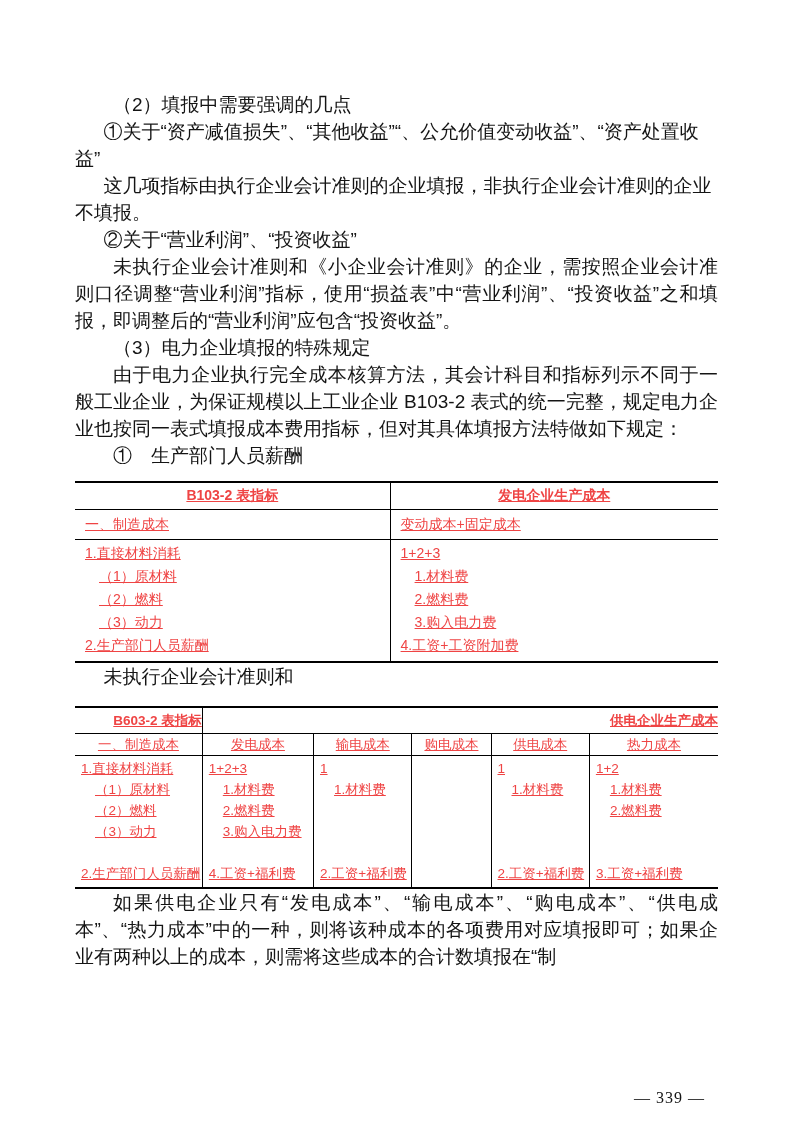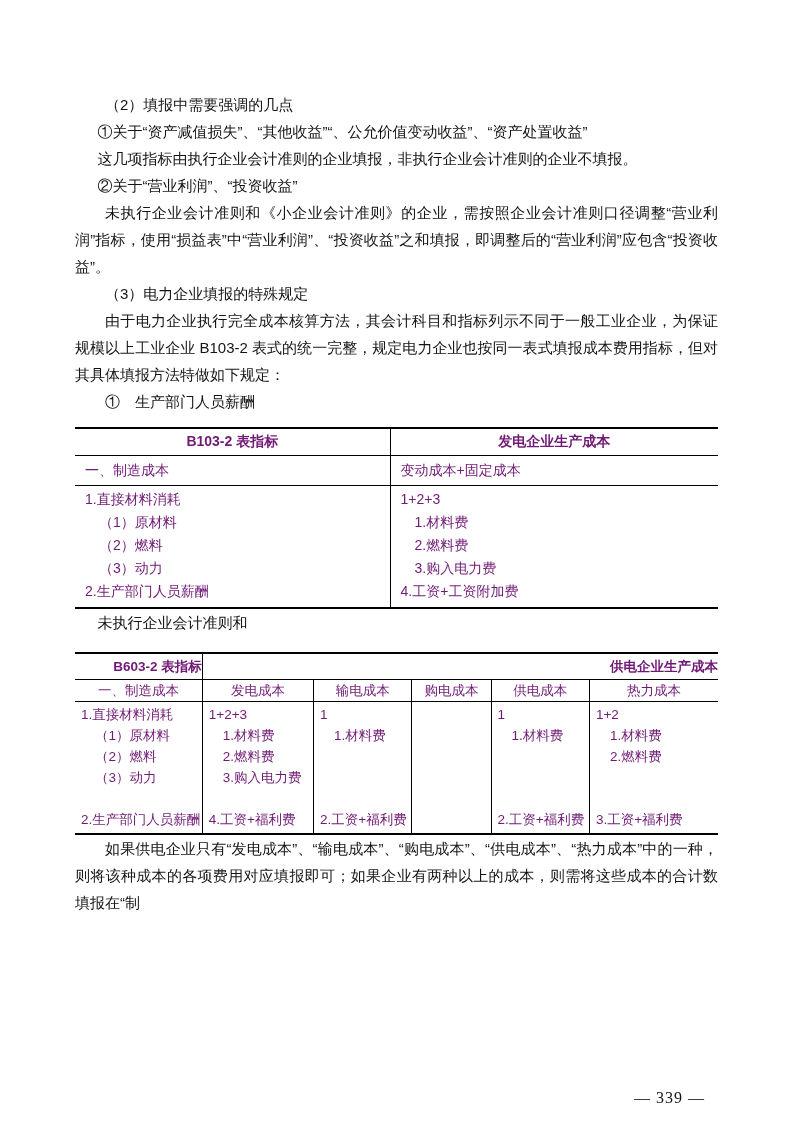--- a/index.html
+++ b/index.html
@@ -6,27 +6,27 @@
   .page {
     position:relative;
     width:793px; height:1122px;
     background:#ffffff;
     color:#141414;
     font-family:"Liberation Sans", sans-serif;
     box-sizing:border-box;
     padding:91px 75px 0 75px;
     overflow:hidden;
   }
-  .page p, .page h3, .page h4 { margin:0; font-size:15px; line-height:27px; font-weight:normal; }
+  .page p, .page h3, .page h4 { margin:0; font-size:19px; line-height:27px; font-weight:normal; }
   .bold { font-weight:bold; }
   .ind2 { text-indent:2em; }
   .ind15 { text-indent:1.5em; }
   .jpar { text-indent:2em; text-align:justify; }
 
-  table { width:100%; border-collapse:collapse; table-layout:fixed; color:#701a75; }
+  table { width:100%; border-collapse:collapse; table-layout:fixed; color:#ef4444;text-decoration:underline; }
   .tbl1 { margin-top:12px; border-top:2px solid #000; border-bottom:2px solid #000; font-size:14px; }
   .tbl2 { margin-top:16px; border-top:2px solid #000; border-bottom:2px solid #000; font-size:13.5px; }
   th, td { padding:0; }
 
   .tbl1 .hdr th { font-weight:bold; text-align:center; height:26px; border-bottom:1px solid #000; }
   .tbl1 .c1 { border-right:1px solid #000; }
   .tbl1 .mfg td { height:29px; border-bottom:1px solid #000; vertical-align:middle; }
   .tbl1 .mfg .cl { padding-left:10px; }
   .tbl1 .bodyc { vertical-align:top; padding:2px 0 4px 10px; }
   .ln  { height:23px; line-height:23px; white-space:nowrap; }

